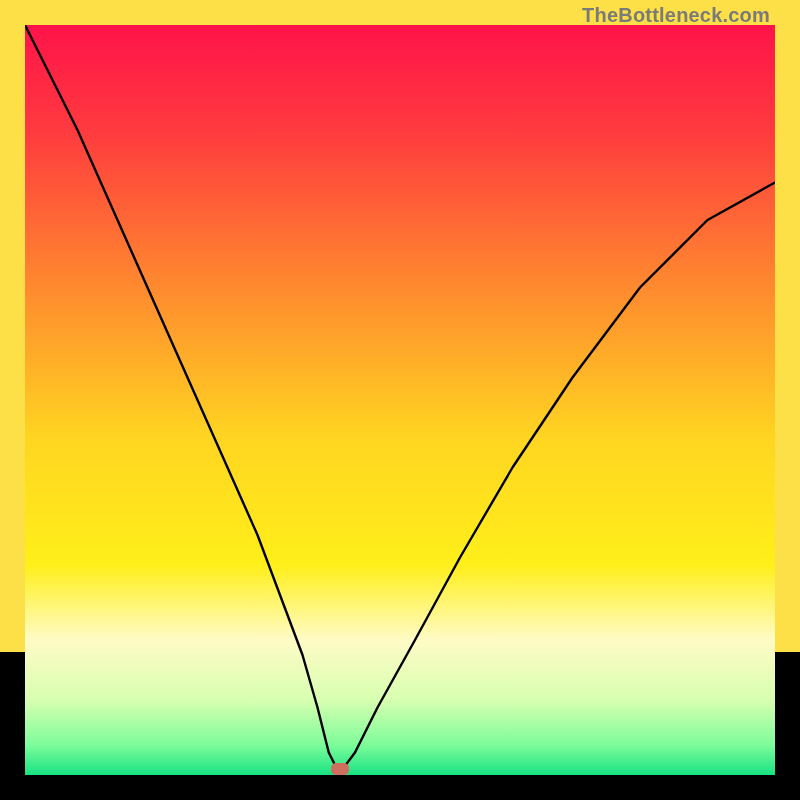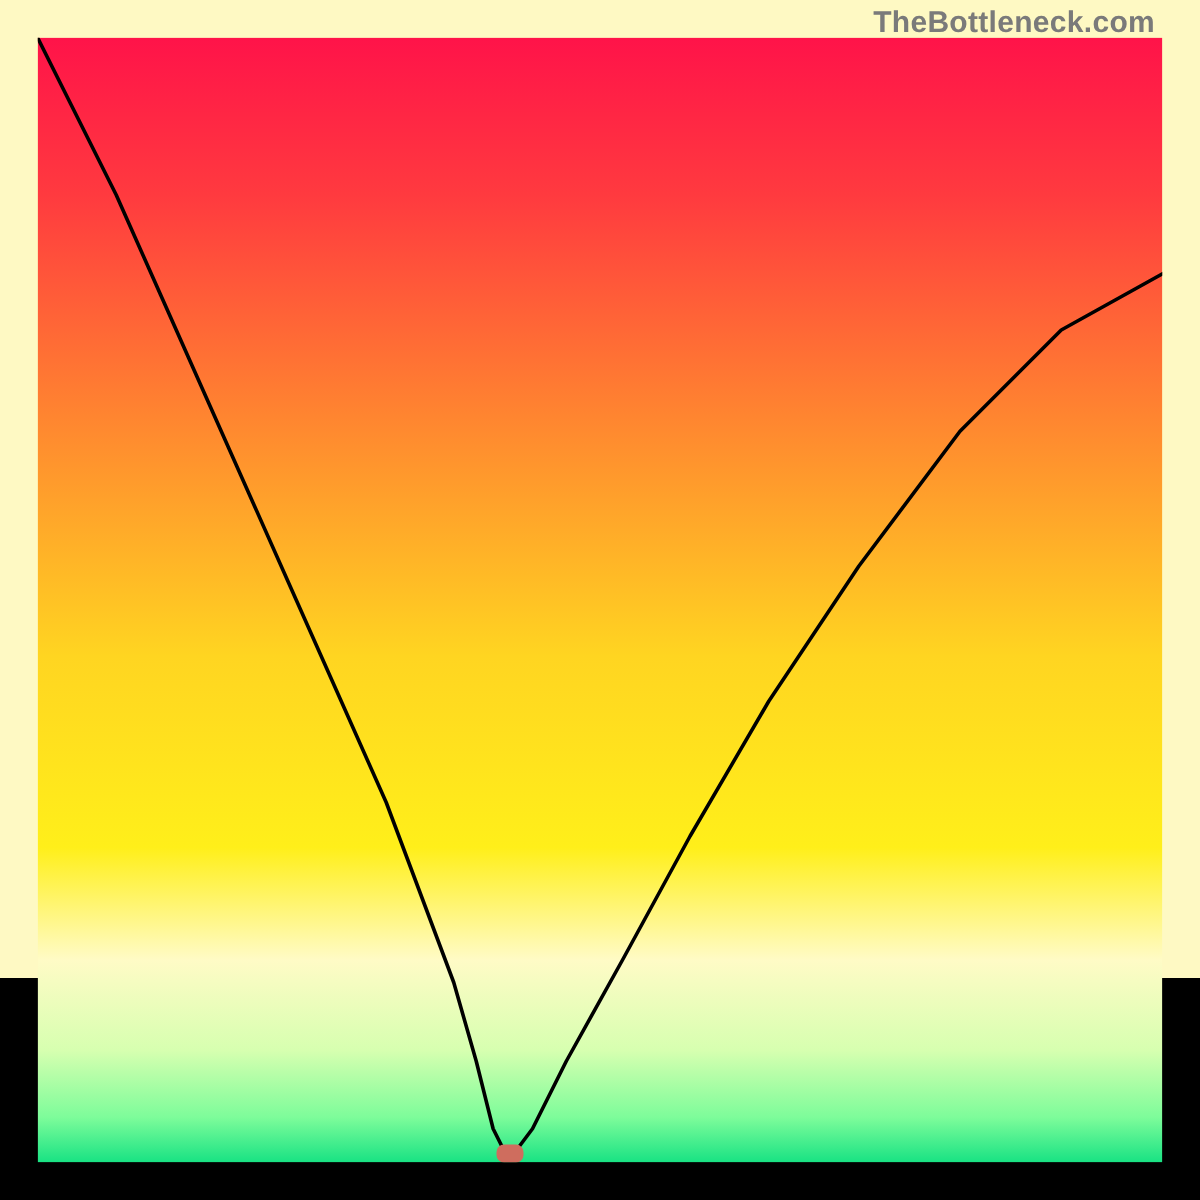--- a/index.html
+++ b/index.html
@@ -9,21 +9,21 @@
     height: 800px;
     background: #000000;
     overflow: hidden;
   }
   .frame {
     position: absolute;
     left: 0;
     top: 0;
     width: 800px;
     height: 652px;
-    background: #fef9c3;
+    background: #fde047;
   }
   .plot-area {
     position: absolute;
     left: 25px;
     top: 25px;
     width: 750px;
     height: 750px;
     overflow: hidden;
   }
   .gradient-bg {

